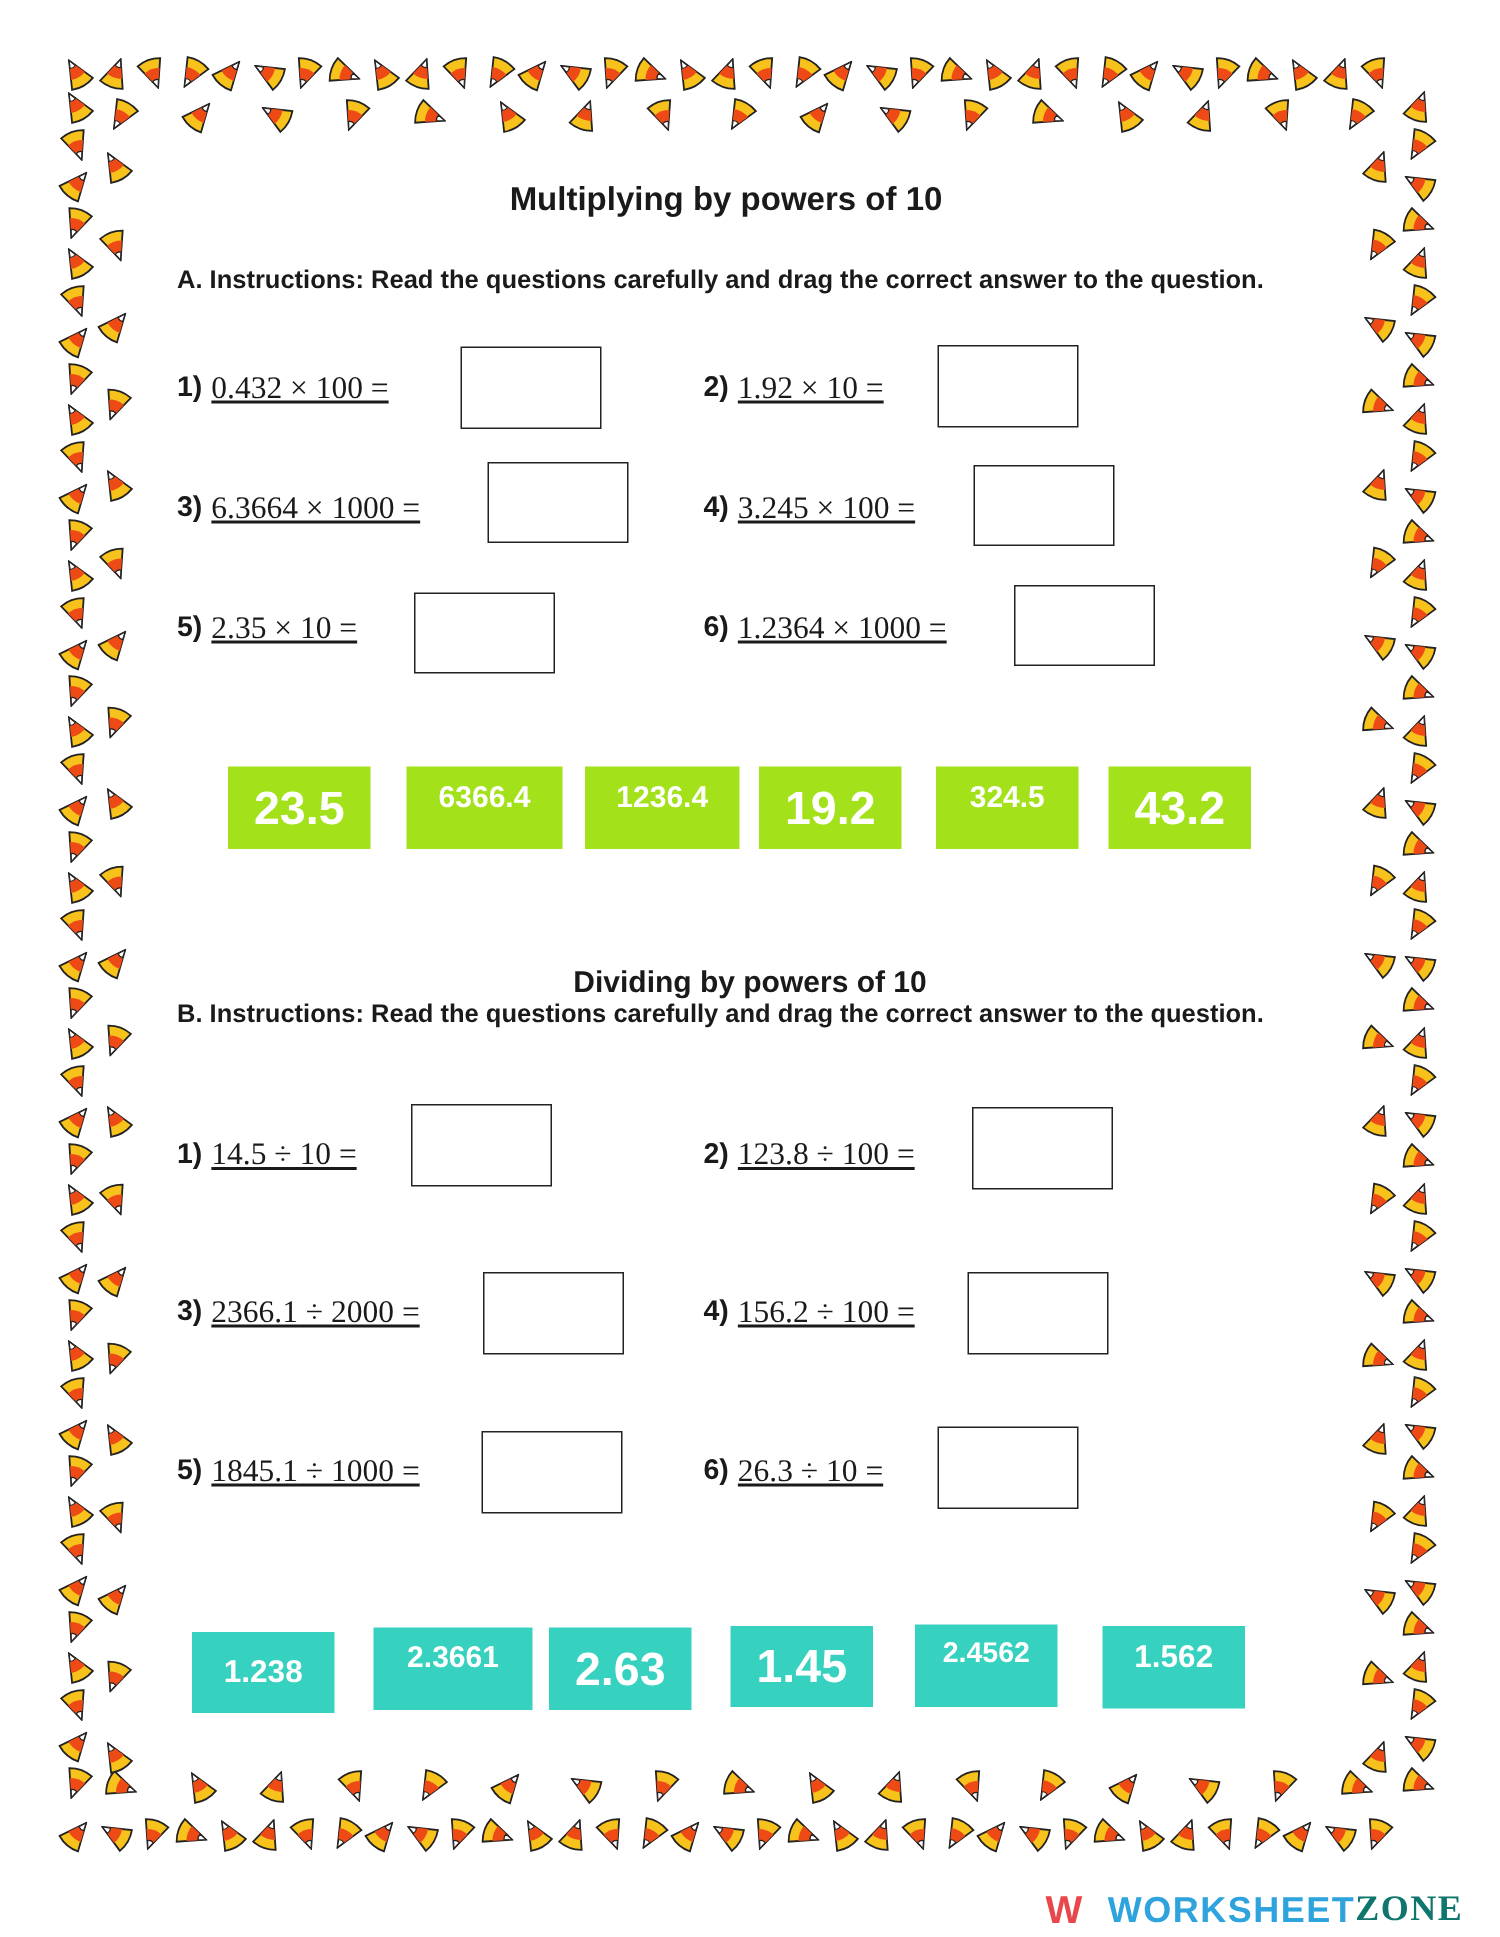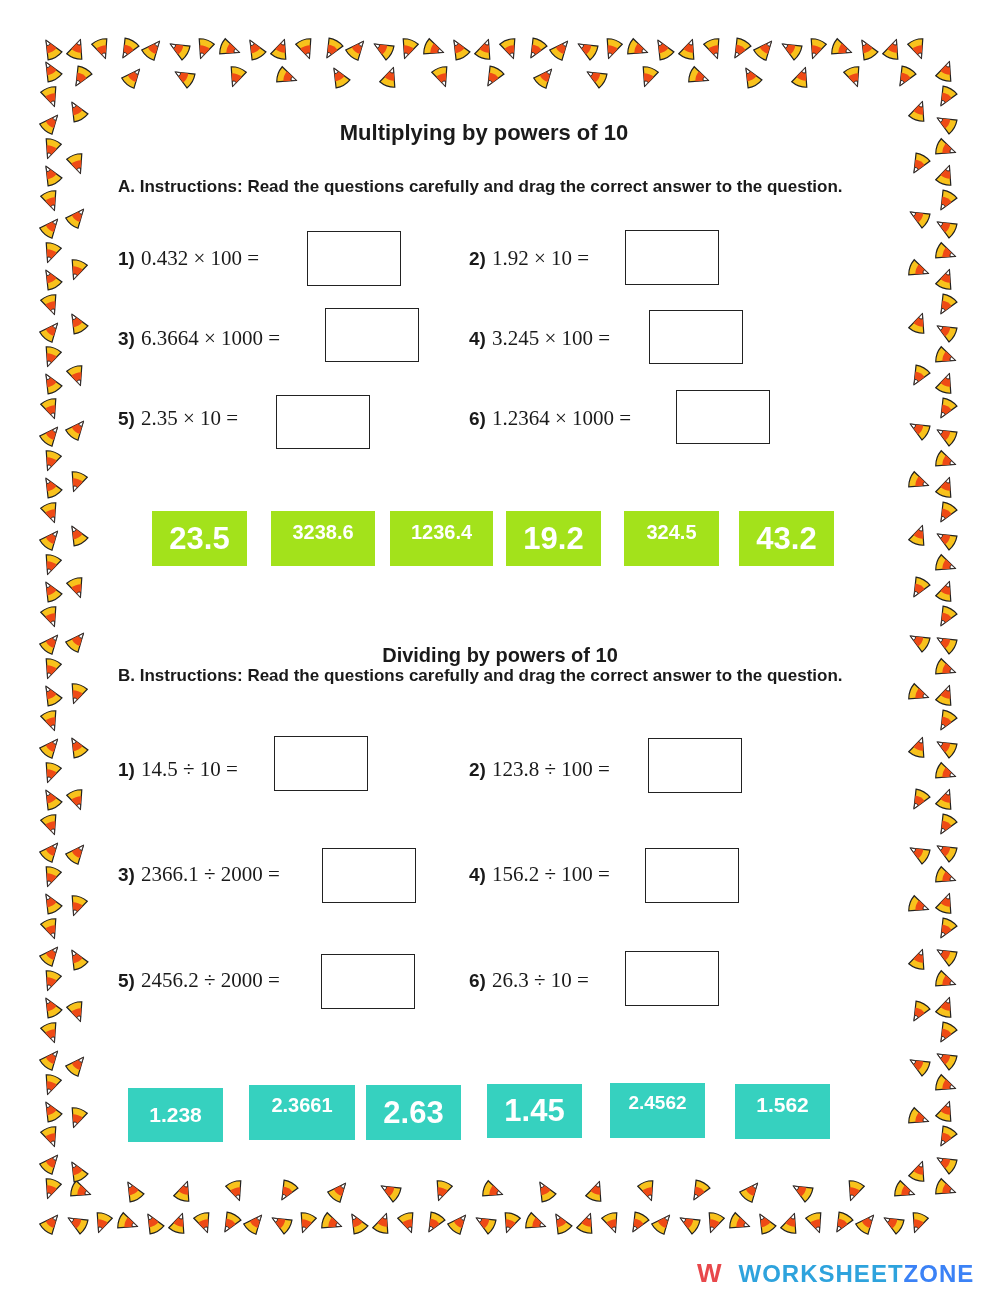--- a/index.html
+++ b/index.html
@@ -4,21 +4,21 @@
 <style>
   html,body{margin:0;padding:0;}
   body{width:1000px;height:1291px;position:relative;background:#fff;overflow:hidden;font-family:"Liberation Sans",sans-serif;color:#1a1a1a;}
   .border-layer{position:absolute;left:0;top:0;width:1000px;height:1291px;pointer-events:none;}
   .candy{position:absolute;width:22px;height:22px;}
   .title{position:absolute;left:0;width:968px;text-align:center;font-weight:bold;font-size:22px;}
   .subtitle{position:absolute;left:0;width:1000px;text-align:center;font-weight:bold;font-size:20px;}
   .instr{position:absolute;left:118px;width:770px;font-weight:bold;font-size:17px;line-height:23px;}
   .q{position:absolute;font-size:20px;display:flex;align-items:center;white-space:nowrap;}
   .q .num{font-family:"Liberation Sans",sans-serif;font-weight:bold;font-size:19px;margin-right:6px;}
-  .q .expr{font-family:"Liberation Serif",serif;font-size:21px;}
+  .q .expr{font-family:"Liberation Serif",serif;font-size:21px;text-decoration:underline;}
   .box{position:absolute;border:1.5px solid #222;background:#fff;box-sizing:border-box;}
   .tile{position:absolute;color:#fff;display:flex;align-items:center;justify-content:center;font-weight:bold;box-sizing:border-box;}
   .tile.green{background:#a3e21b;}
   .tile.teal{background:#36d1bf;}
   .logo{position:absolute;left:697px;top:1258px;display:flex;align-items:center;font-size:24px;font-weight:bold;letter-spacing:1px;}
   .logo .w{font-size:26px;font-weight:bold;margin-right:16px;}
 </style>
 </head>
 <body>
 
@@ -1228,21 +1228,21 @@
   </div>
 <div class="box" style="left:276px;top:395px;width:94px;height:54px;"></div>
 
 <div class="q" style="left:469px;top:406px;">
     <span class="num">6)</span>
     <span class="expr">1.2364 × 1000 =</span>
   </div>
 <div class="box" style="left:676px;top:390px;width:94px;height:54px;"></div>
 
 <div class="tile green" style="left:152px;top:511px;width:95px;height:55px;font-size:31px;">23.5</div>
-<div class="tile green" style="left:271px;top:511px;width:104px;height:55px;font-size:20px;align-items:flex-start;padding-top:10px;">3238.6</div>
+<div class="tile green" style="left:271px;top:511px;width:104px;height:55px;font-size:20px;align-items:flex-start;padding-top:10px;">6366.4</div>
 <div class="tile green" style="left:390px;top:511px;width:103px;height:55px;font-size:20px;align-items:flex-start;padding-top:10px;">1236.4</div>
 <div class="tile green" style="left:506px;top:511px;width:95px;height:55px;font-size:31px;">19.2</div>
 <div class="tile green" style="left:624px;top:511px;width:95px;height:55px;font-size:20px;align-items:flex-start;padding-top:10px;">324.5</div>
 <div class="tile green" style="left:739px;top:511px;width:95px;height:55px;font-size:31px;">43.2</div>
 
 <div class="subtitle" style="top:644px;">Dividing by powers of 10</div>
 <div class="instr" style="top:664px;">B. Instructions: Read the questions carefully and drag the correct answer to the question.</div>
 
 <div class="q" style="left:118px;top:757px;">
     <span class="num">1)</span>
@@ -1263,34 +1263,34 @@
 <div class="box" style="left:322px;top:848px;width:94px;height:55px;"></div>
 
 <div class="q" style="left:469px;top:862px;">
     <span class="num">4)</span>
     <span class="expr">156.2 ÷ 100 =</span>
   </div>
 <div class="box" style="left:645px;top:848px;width:94px;height:55px;"></div>
 
 <div class="q" style="left:118px;top:968px;">
     <span class="num">5)</span>
-    <span class="expr">2456.2 ÷ 2000 =</span>
+    <span class="expr">1845.1 ÷ 1000 =</span>
   </div>
 <div class="box" style="left:321px;top:954px;width:94px;height:55px;"></div>
 
 <div class="q" style="left:469px;top:968px;">
     <span class="num">6)</span>
     <span class="expr">26.3 ÷ 10 =</span>
   </div>
 <div class="box" style="left:625px;top:951px;width:94px;height:55px;"></div>
 
 <div class="tile teal" style="left:128px;top:1088px;width:95px;height:54px;font-size:21px;">1.238</div>
 <div class="tile teal" style="left:249px;top:1085px;width:106px;height:55px;font-size:20px;align-items:flex-start;padding-top:9px;">2.3661</div>
 <div class="tile teal" style="left:366px;top:1085px;width:95px;height:55px;font-size:31px;">2.63</div>
 <div class="tile teal" style="left:487px;top:1084px;width:95px;height:54px;font-size:31px;">1.45</div>
 <div class="tile teal" style="left:610px;top:1083px;width:95px;height:55px;font-size:19px;align-items:flex-start;padding-top:9px;">2.4562</div>
 <div class="tile teal" style="left:735px;top:1084px;width:95px;height:55px;font-size:21px;align-items:flex-start;padding-top:9px;">1.562</div>
 
 <div class="logo">
   <span class="w" style="color:#e8484b;">W</span>
   <span style="color:#2ea3dd;">WORKSHEET</span>
-  <span style="color:#3b82f6;">ZONE</span>
+  <span style="color:#0f766e;font-family:Liberation Serif, serif;">ZONE</span>
 </div>
 
 </body></html>

